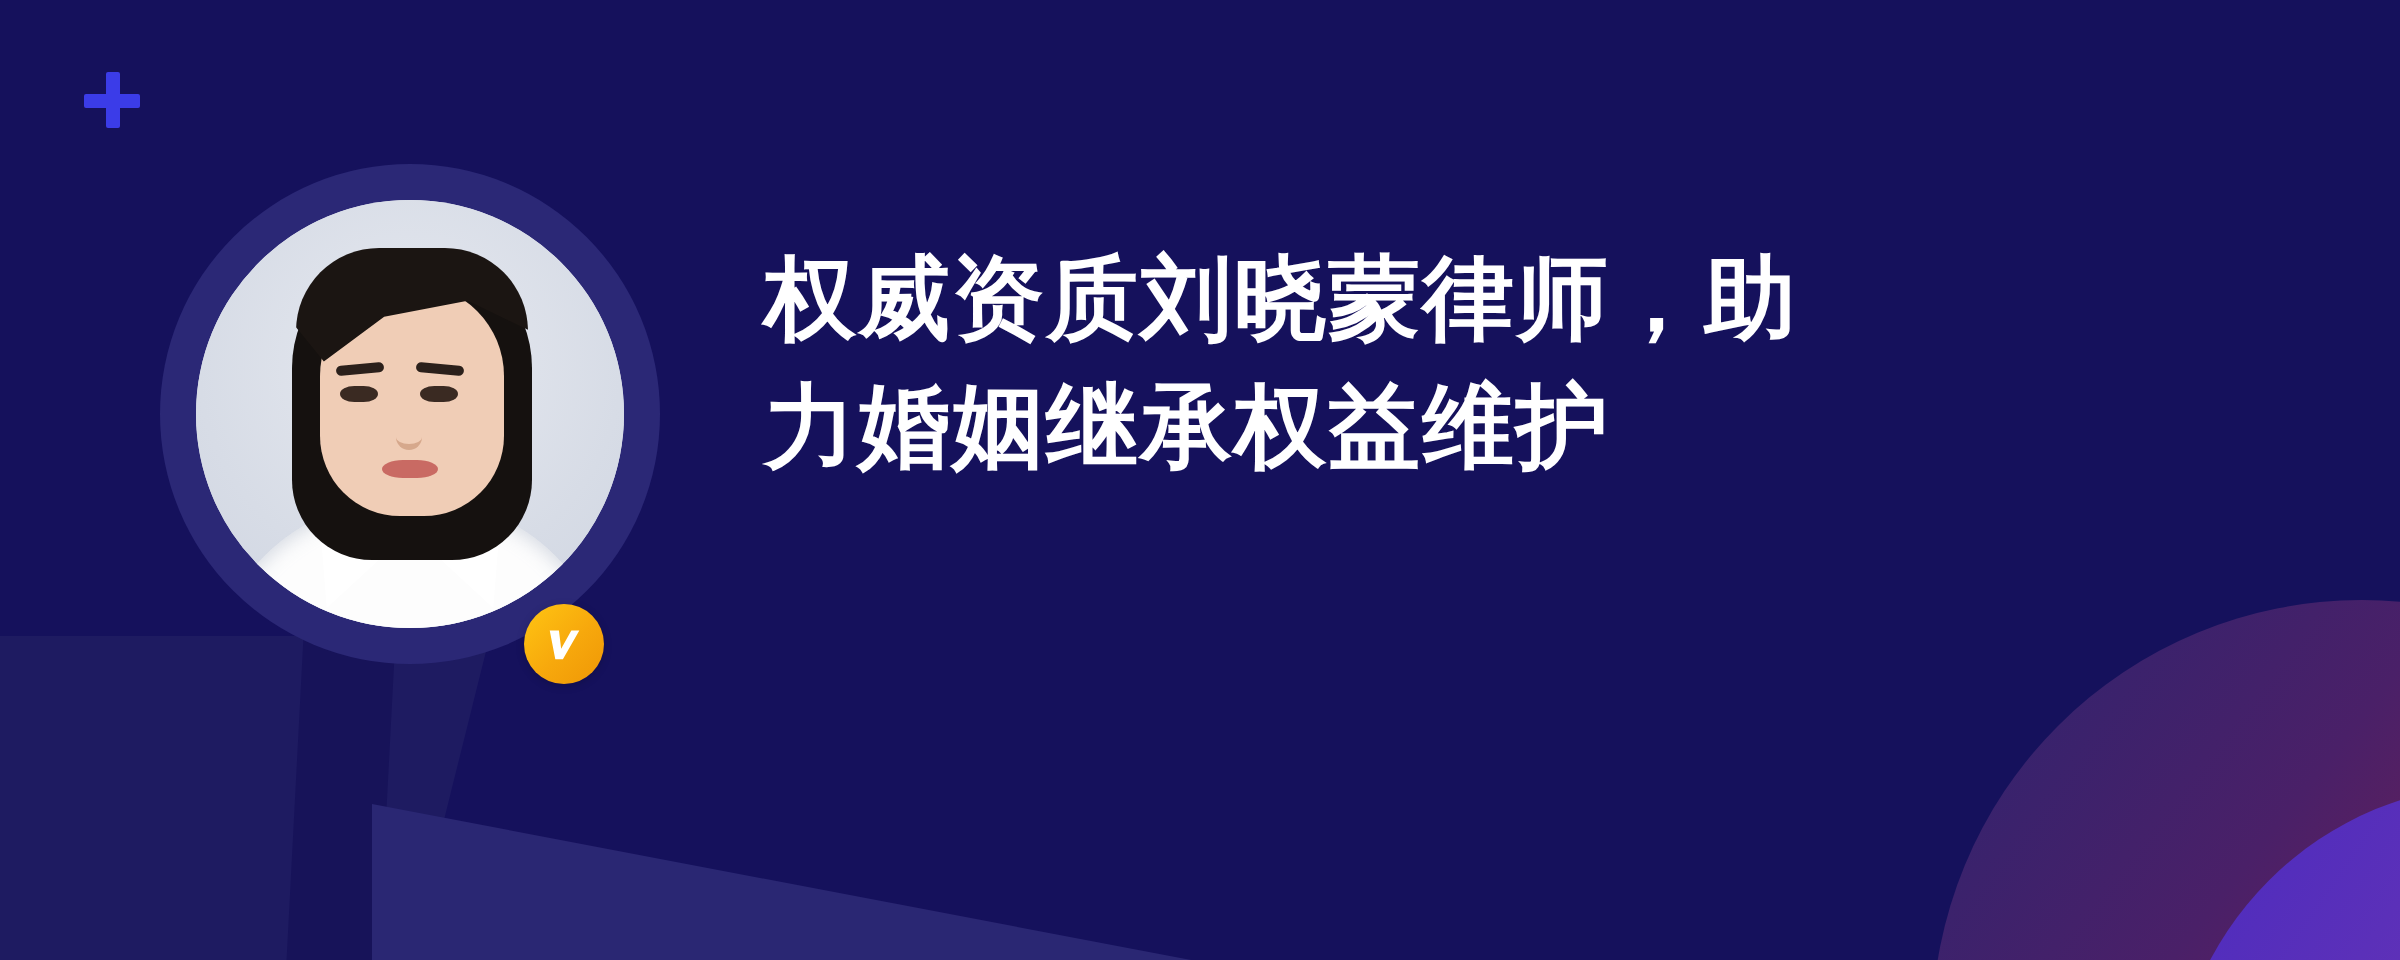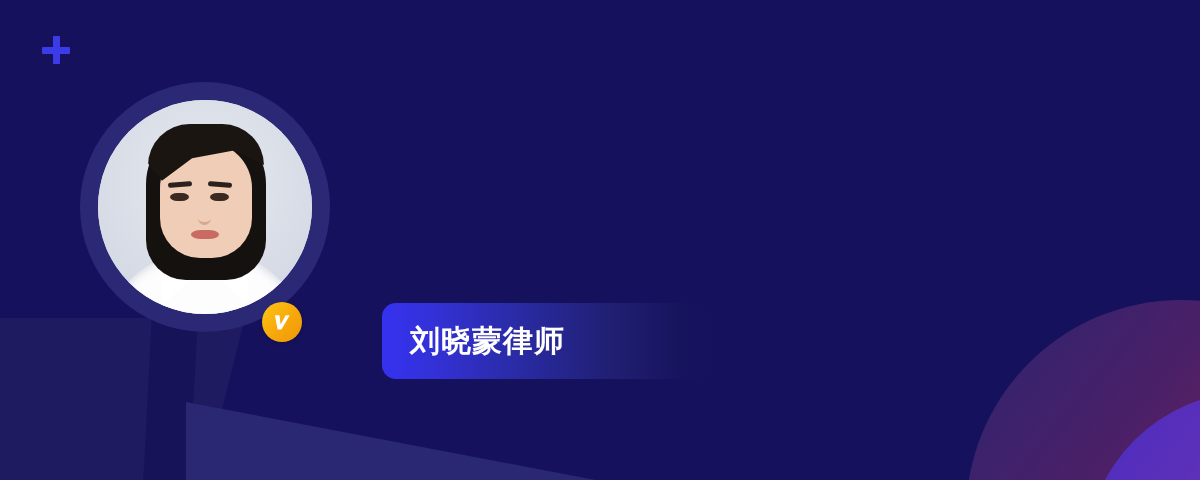--- a/index.html
+++ b/index.html
@@ -277,16 +277,19 @@
       <div class="p-nose"></div>
       <div class="p-mouth"></div>
     </div>
     <div class="verified-badge">
       <svg width="24" height="24" viewBox="0 0 24 24" aria-hidden="true">
         <path d="M5.6 5.2 L10.2 5.2 L12.6 14.4 L16.4 5.2 L20.4 5.2 L14.2 19.6 L10.4 19.6 Z" fill="#ffffff" transform="skewX(-8)"></path>
       </svg>
     </div>
   </div>
 
-
-  <button class="cta-button">刘晓蒙律师</button>
+  <div class="content">
+    <h1 class="headline">权威资质刘晓蒙律师，助
+力婚姻继承权益维护</h1>
+  </div>
+
 
 </div>
 
 </body></html>

